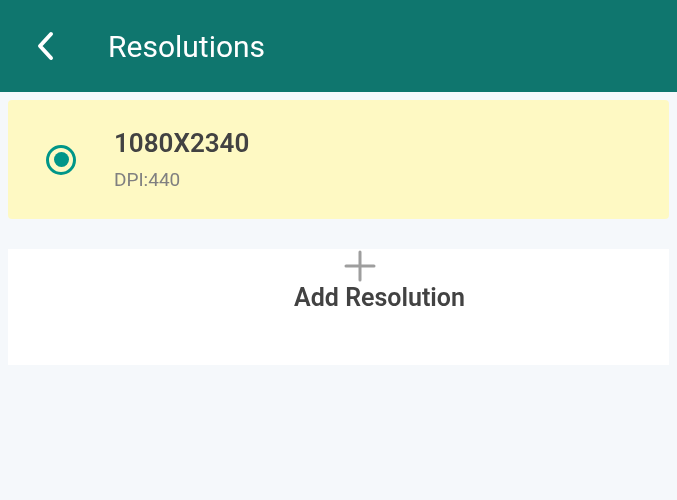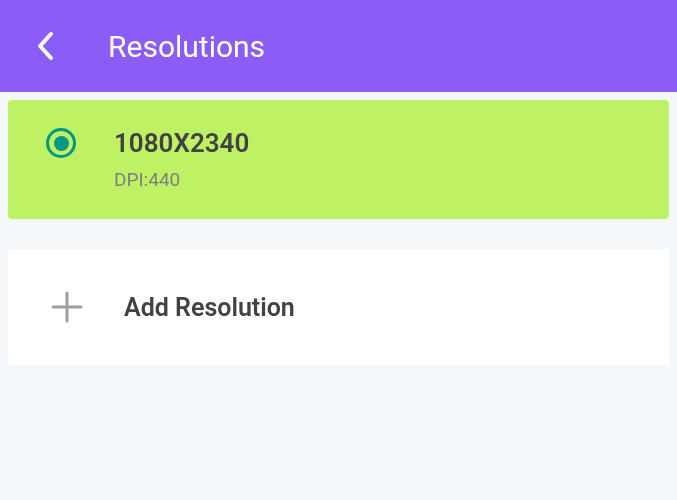--- a/index.html
+++ b/index.html
@@ -8,21 +8,21 @@
       box-sizing: border-box;
     }
     body {
       font-family: -apple-system, BlinkMacSystemFont, "Segoe UI", Roboto, sans-serif;
       background: #f5f8fb;
       width: 677px;
       height: 500px;
       overflow: hidden;
     }
     .header {
-      background: #8b5cf6;
+      background: #0f766e;
       height: 92px;
       display: flex;
       align-items: center;
       padding-left: 28px;
     }
     .back-icon {
       color: #ffffff;
       cursor: pointer;
       display: flex;
       align-items: center;
@@ -33,24 +33,25 @@
     .page-title {
       color: #ffffff;
       font-size: 30px;
       font-weight: 400;
       margin-left: 44px;
     }
     .content {
       padding: 8px;
     }
     .resolution-item {
-      background: #bef264;
+      background: #fef9c3;
       border-radius: 4px;
       padding: 28px 38px;
       display: flex;
+      align-items: center;
       cursor: pointer;
     }
     .radio-outer {
       width: 30px;
       height: 30px;
       border: 3px solid #009688;
       border-radius: 50%;
       display: flex;
       align-items: center;
       justify-content: center;
@@ -77,20 +78,21 @@
       margin-top: 9px;
     }
     .add-resolution {
       background: #ffffff;
       margin-top: 30px;
       height: 116px;
       display: flex;
       align-items: center;
       padding-left: 42px;
       cursor: pointer;
+      flex-direction: column;
     }
     .plus-icon {
       color: #9e9e9e;
       display: flex;
       align-items: center;
       justify-content: center;
       width: 34px;
       height: 34px;
     }
     .add-label {

